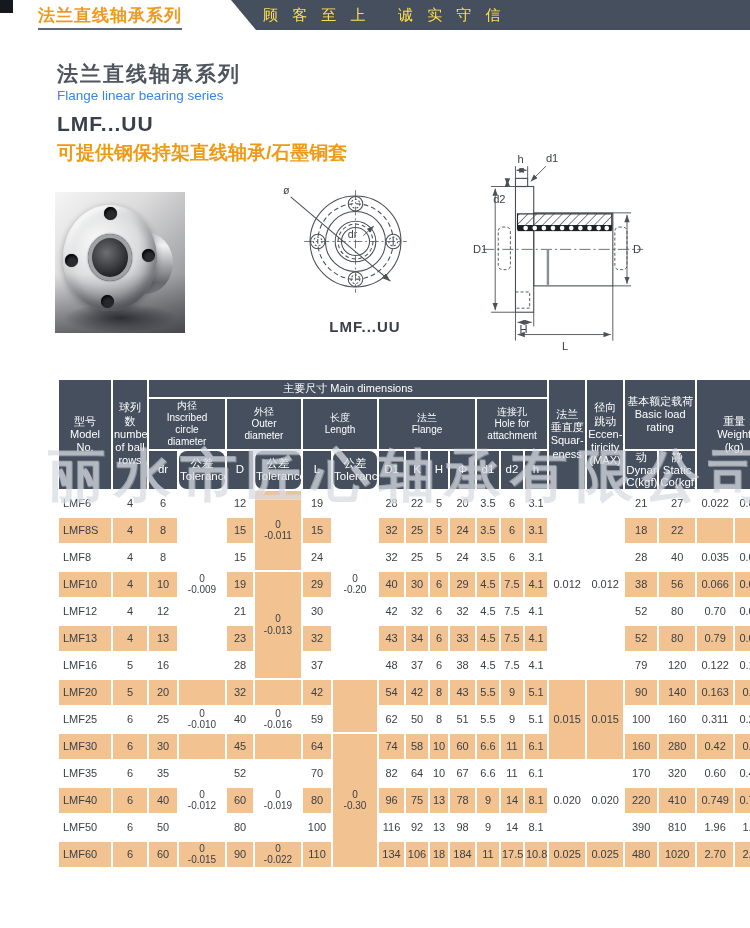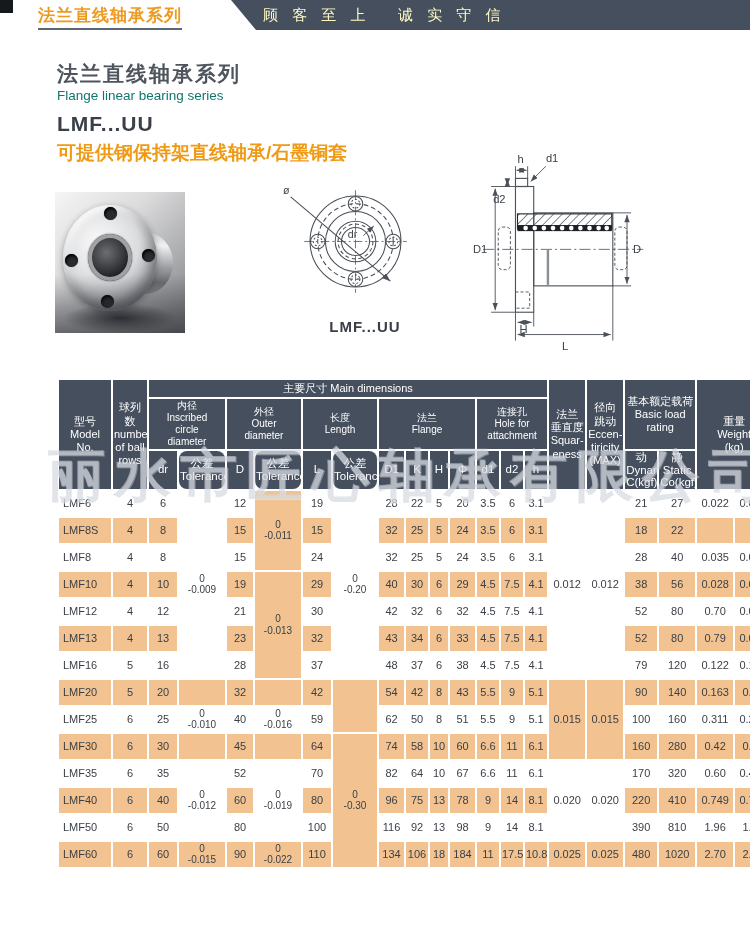--- a/index.html
+++ b/index.html
@@ -6,25 +6,25 @@
   body{font-family:"Liberation Sans","DejaVu Sans",sans-serif;}
   #page{position:relative;width:750px;height:928px;background:#fff;overflow:hidden;}
 
   
   .topbar{position:absolute;left:0;top:0;width:750px;height:30px;background:#454f5e;}
   .corner-sq{position:absolute;left:0;top:0;width:13px;height:13px;background:#15181d;z-index:3;}
   .tab{position:absolute;left:0;top:0;height:30px;width:258px;background:#ffffff;
        clip-path:polygon(0 0,231px 0,256px 100%,0 100%);z-index:2;}
   .tab-label{position:absolute;left:38px;top:4px;font-size:17px;font-weight:bold;color:#ee9a20;
        letter-spacing:1px;border-bottom:2px solid #5d6675;padding-bottom:1px;}
-  .slogan{position:absolute;left:263px;top:6px;font-size:15px;color:#fef9c3;letter-spacing:5px;white-space:pre;}
+  .slogan{position:absolute;left:263px;top:6px;font-size:15px;color:#fde047;letter-spacing:5px;white-space:pre;}
 
   
   .title-zh{position:absolute;left:57px;top:60px;font-size:21px;font-weight:bold;color:#4e555e;letter-spacing:2px;}
-  .title-en{position:absolute;left:57px;top:88px;font-size:13.5px;color:#0f766e;}
+  .title-en{position:absolute;left:57px;top:88px;font-size:13.5px;color:#3b82f6;}
   .title-model{position:absolute;left:57px;top:112px;font-size:21px;font-weight:bold;color:#3a4049;letter-spacing:1px;}
   .title-note{position:absolute;left:57px;top:140px;font-size:19px;font-weight:bold;color:#ef9a15;}
 
   
   .photo{position:absolute;left:55px;top:192px;width:130px;height:141px;overflow:hidden;
      background:linear-gradient(135deg,#f5f5f5 0%,#dcdcdd 35%,#a9aaac 70%,#797a7e 100%);}
   .photo:after{content:"";position:absolute;left:0;top:0;right:0;bottom:0;
      background:linear-gradient(to top,rgba(28,30,36,.55),rgba(0,0,0,0) 42%);}
   .photo-shadow{position:absolute;left:8px;bottom:0;width:114px;height:30px;
      background:radial-gradient(ellipse at center,rgba(18,20,25,.75),rgba(0,0,0,0) 70%);}
@@ -358,21 +358,21 @@
             <td>29</td>
             <td>40</td>
             <td>30</td>
             <td>6</td>
             <td>29</td>
             <td>4.5</td>
             <td>7.5</td>
             <td>4.1</td>
             <td>38</td>
             <td>56</td>
-            <td>0.028</td>
+            <td>0.066</td>
             <td>0.047</td>
           </tr>
           <tr class="plain">
             <td class="model">LMF12</td>
             <td>4</td>
             <td>12</td>
             <td>21</td>
             <td>30</td>
             <td>42</td>
             <td>32</td>

